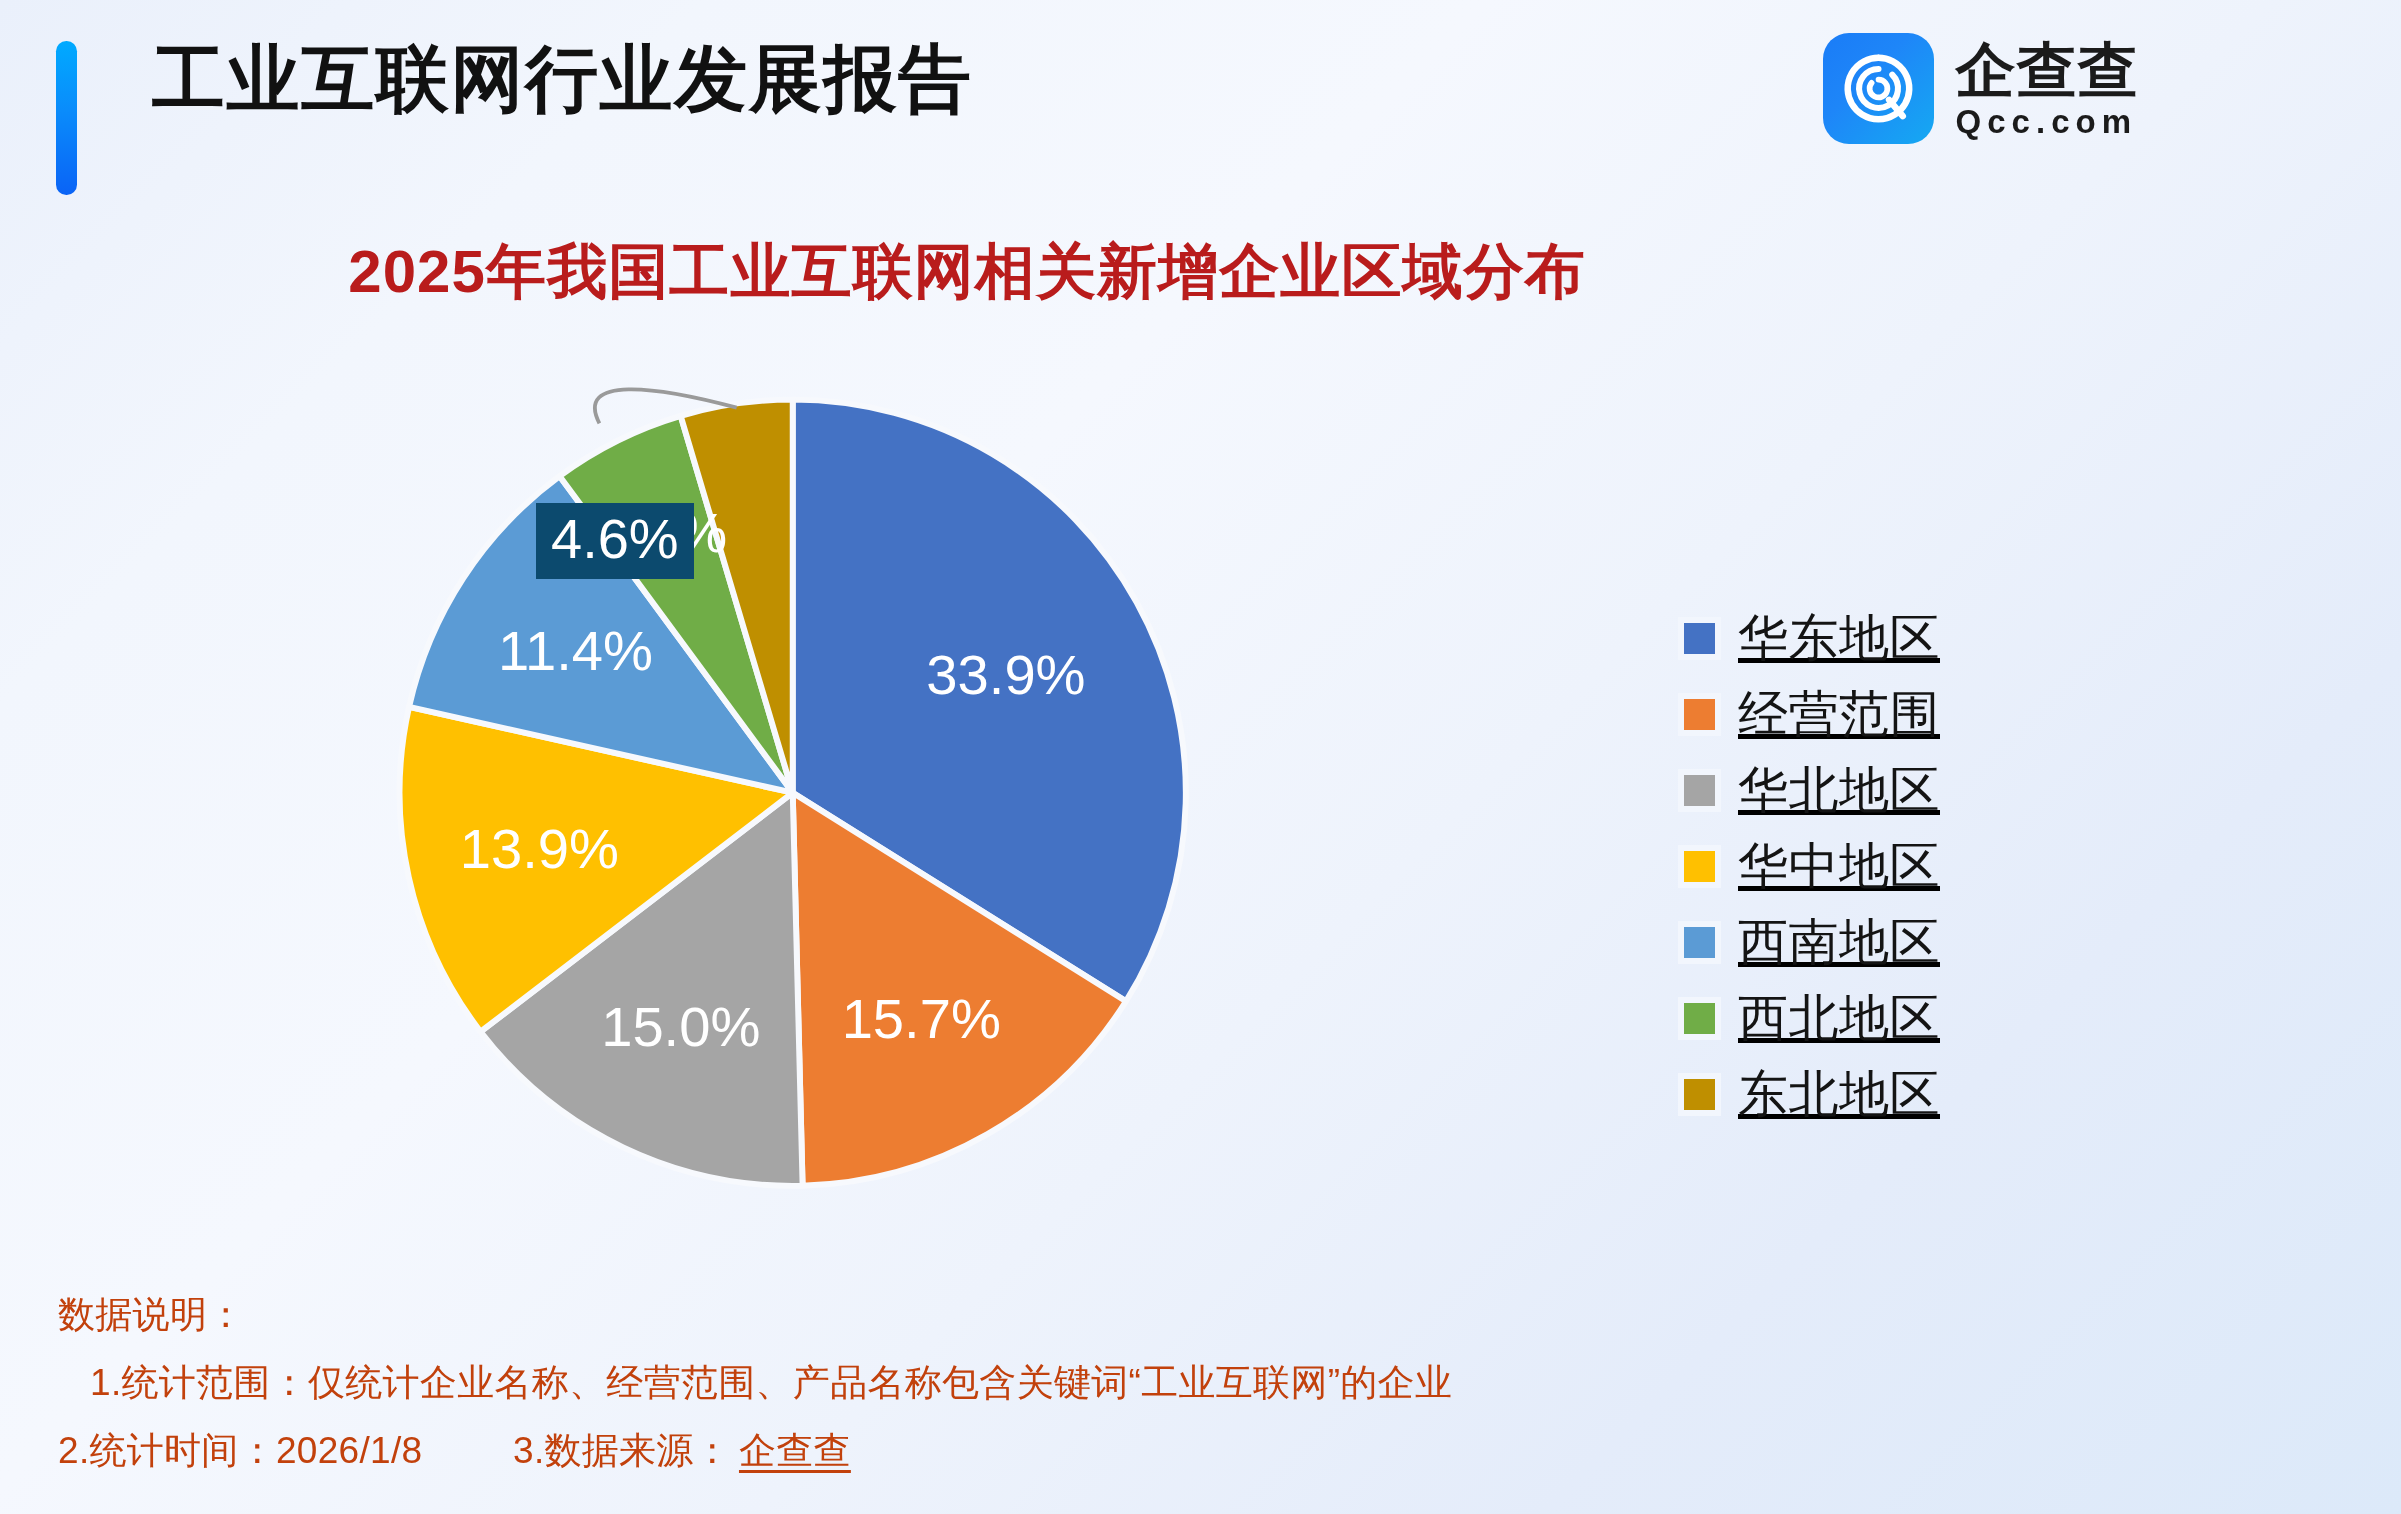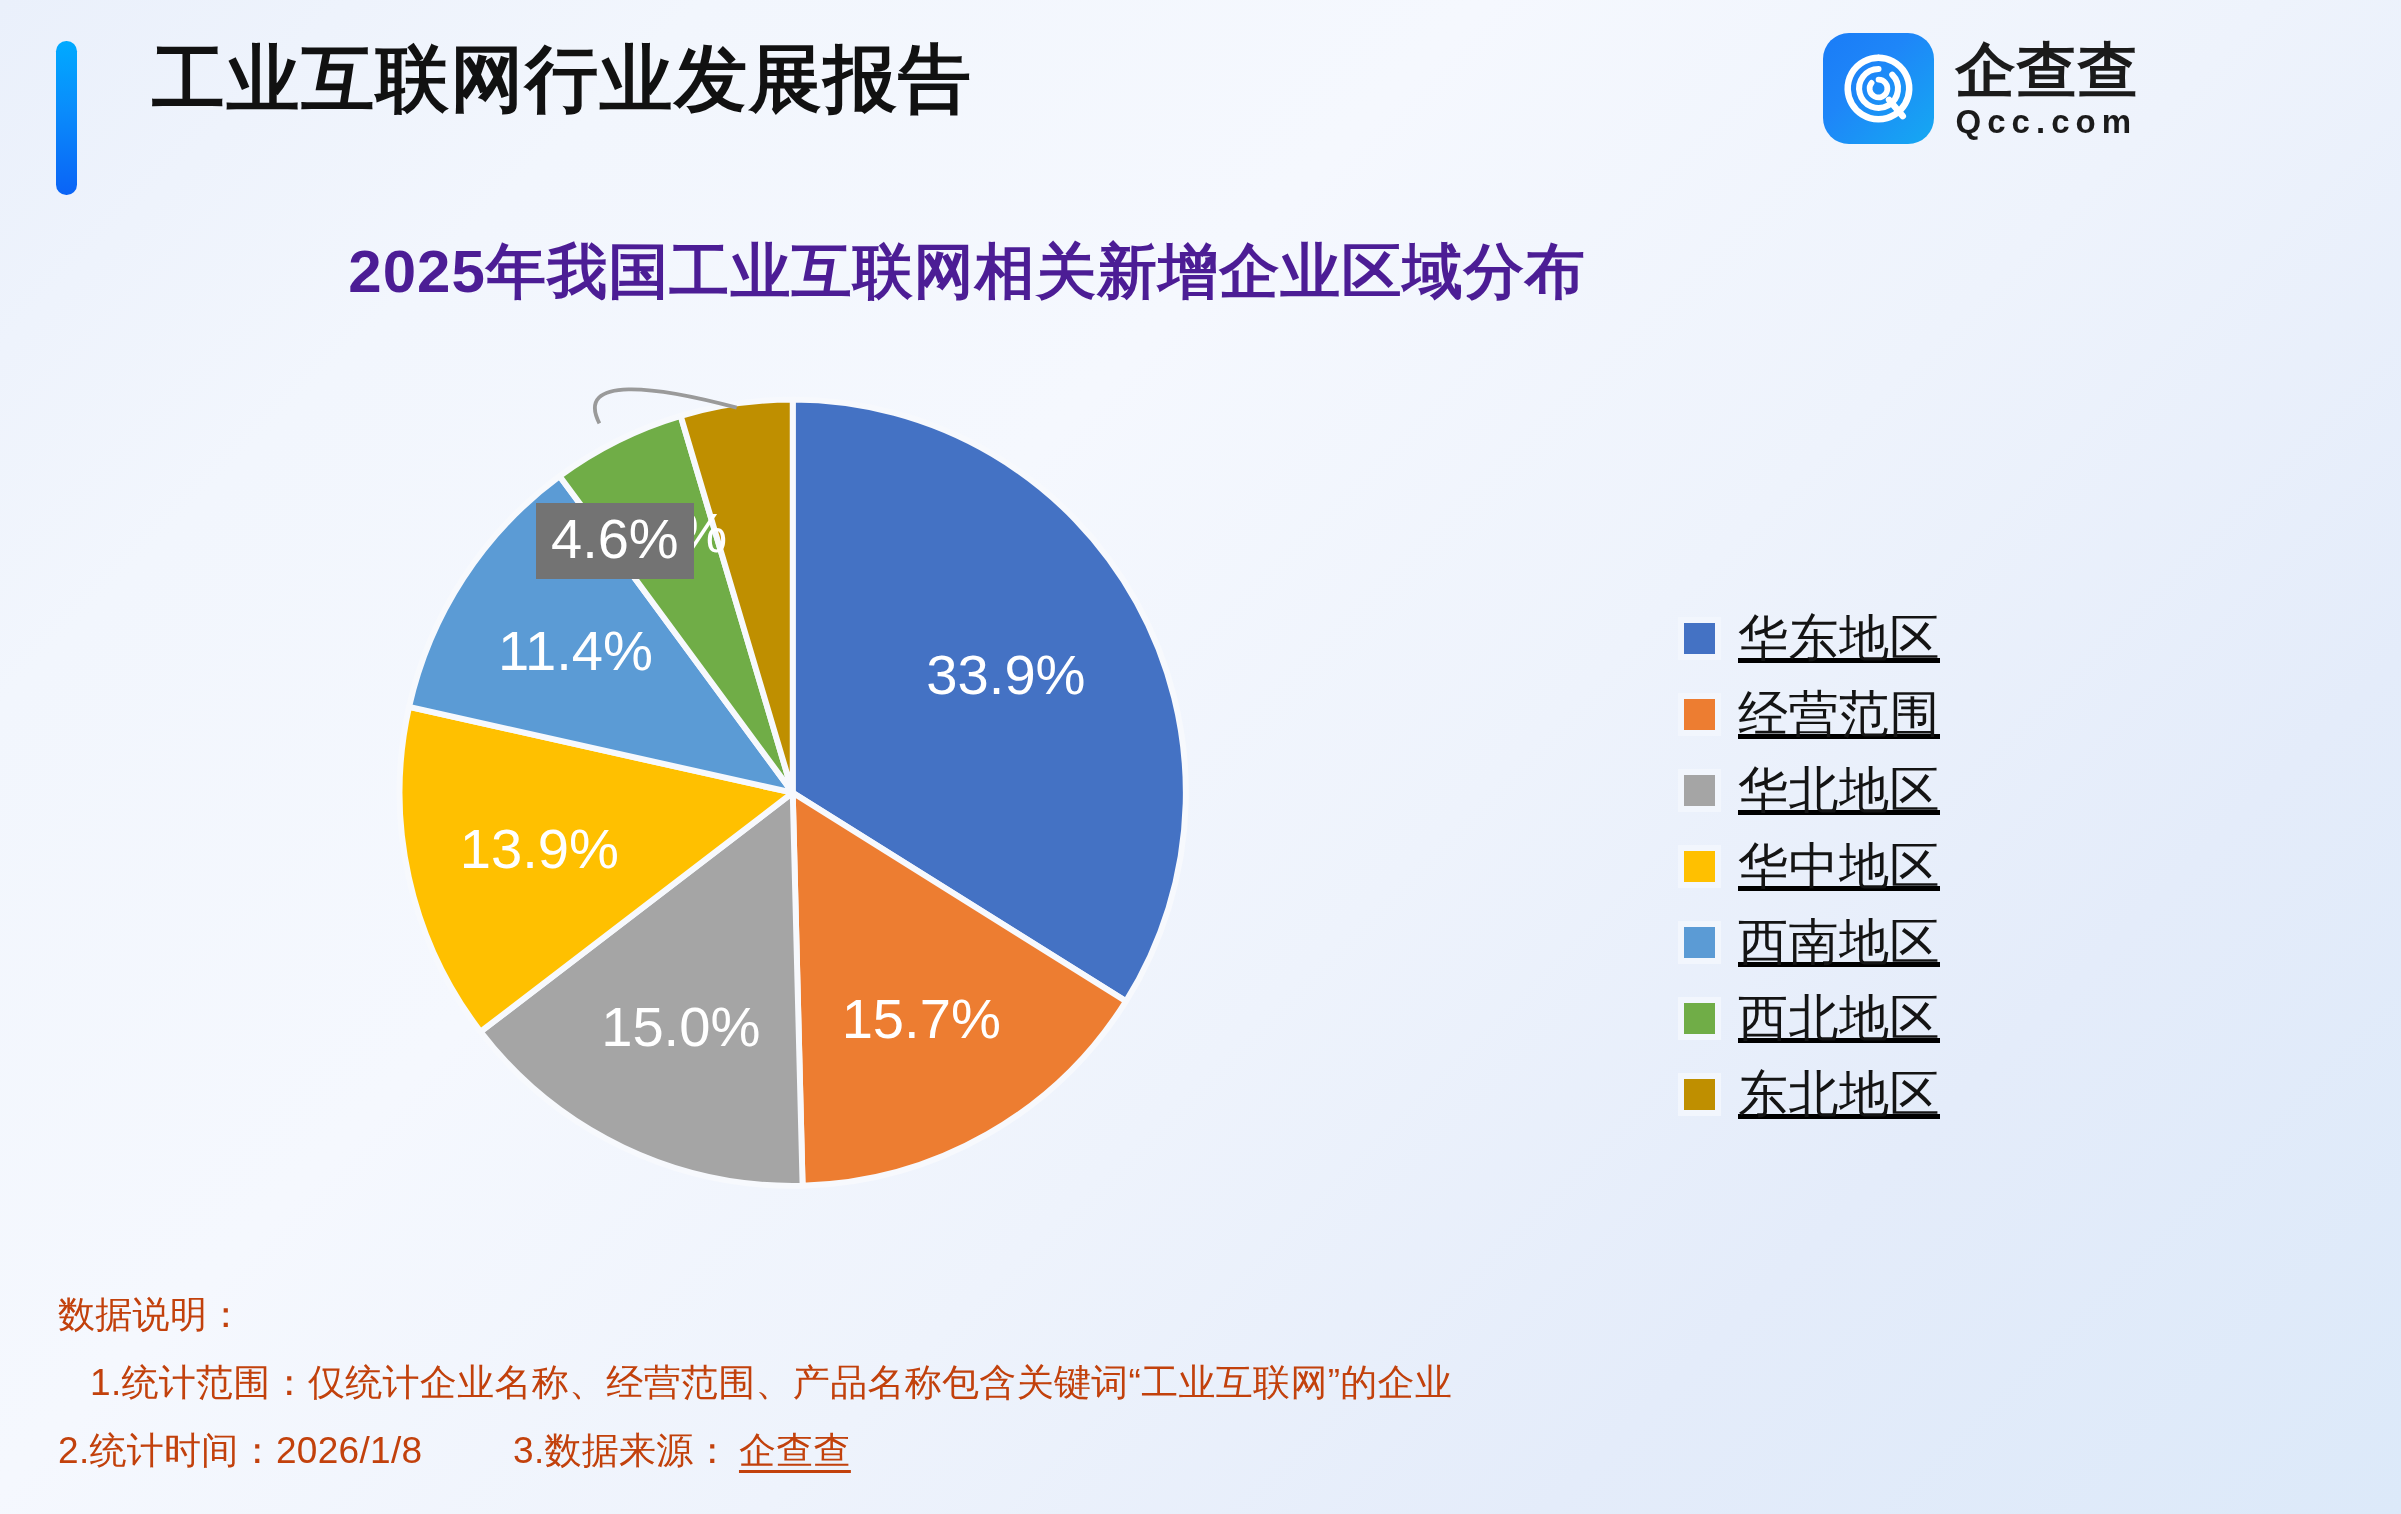--- a/index.html
+++ b/index.html
@@ -84,21 +84,21 @@
 
   
   #chart-title {
     position: absolute;
     top: 232px;
     left: 0;
     width: 1934px;
     text-align: center;
     font-size: 60px;
     font-weight: bold;
-    color: #4c1d95;
+    color: #b91c1c;
     letter-spacing: 1.1px;
     white-space: nowrap;
   }
   #pie-area {
     position: absolute;
     left: 378px;
     top: 378px;
     width: 864px;
     height: 864px;
   }
@@ -115,21 +115,21 @@
     font-size: 104px;
     fill: #ffffff;
   }
 
   
   #callout-4 {
     position: absolute;
     left: 158px;
     top: 125px;
     padding: 7.6px 15px 12px 15px;
-    background: #737373;
+    background: #0c4a6e;
     color: #ffffff;
     font-size: 56px;
     line-height: 1.0;
     white-space: nowrap;
   }
 
   
   #legend {
     position: absolute;
     left: 1684px;

